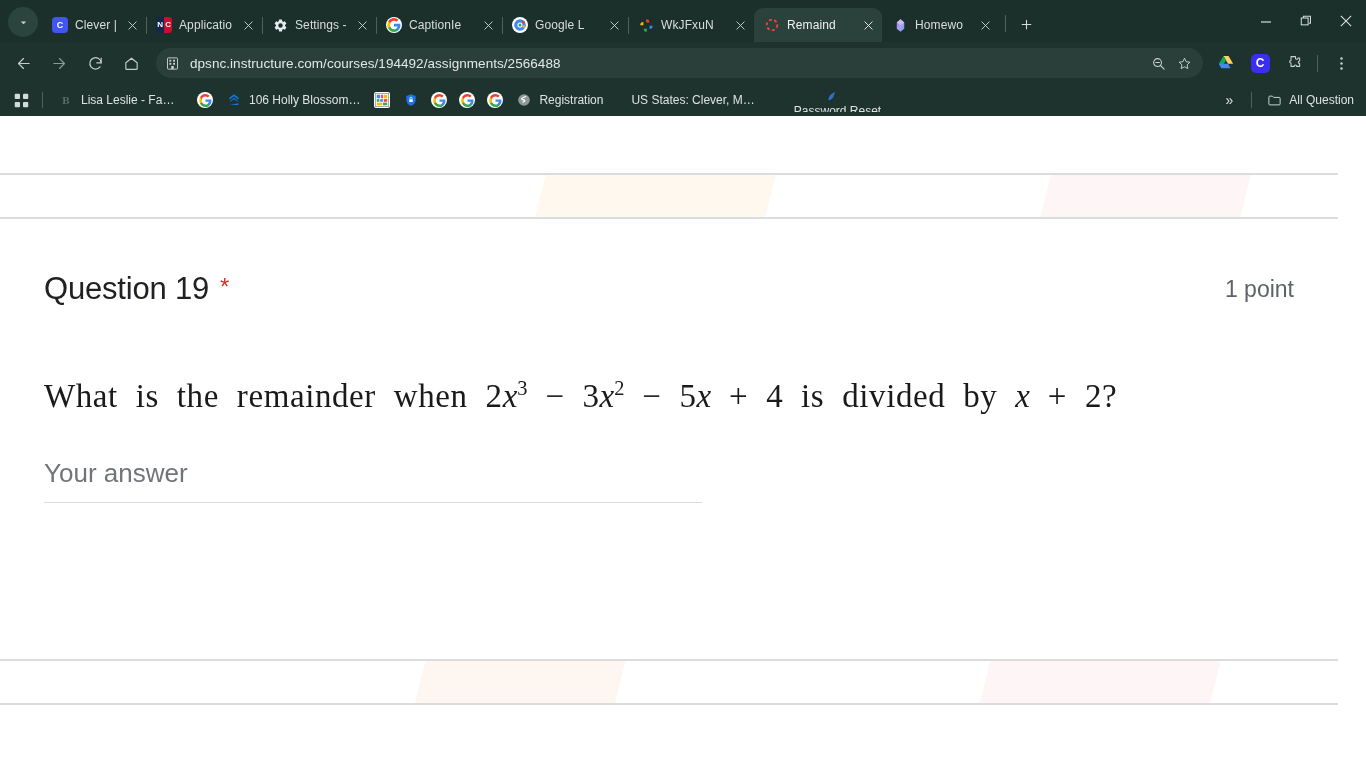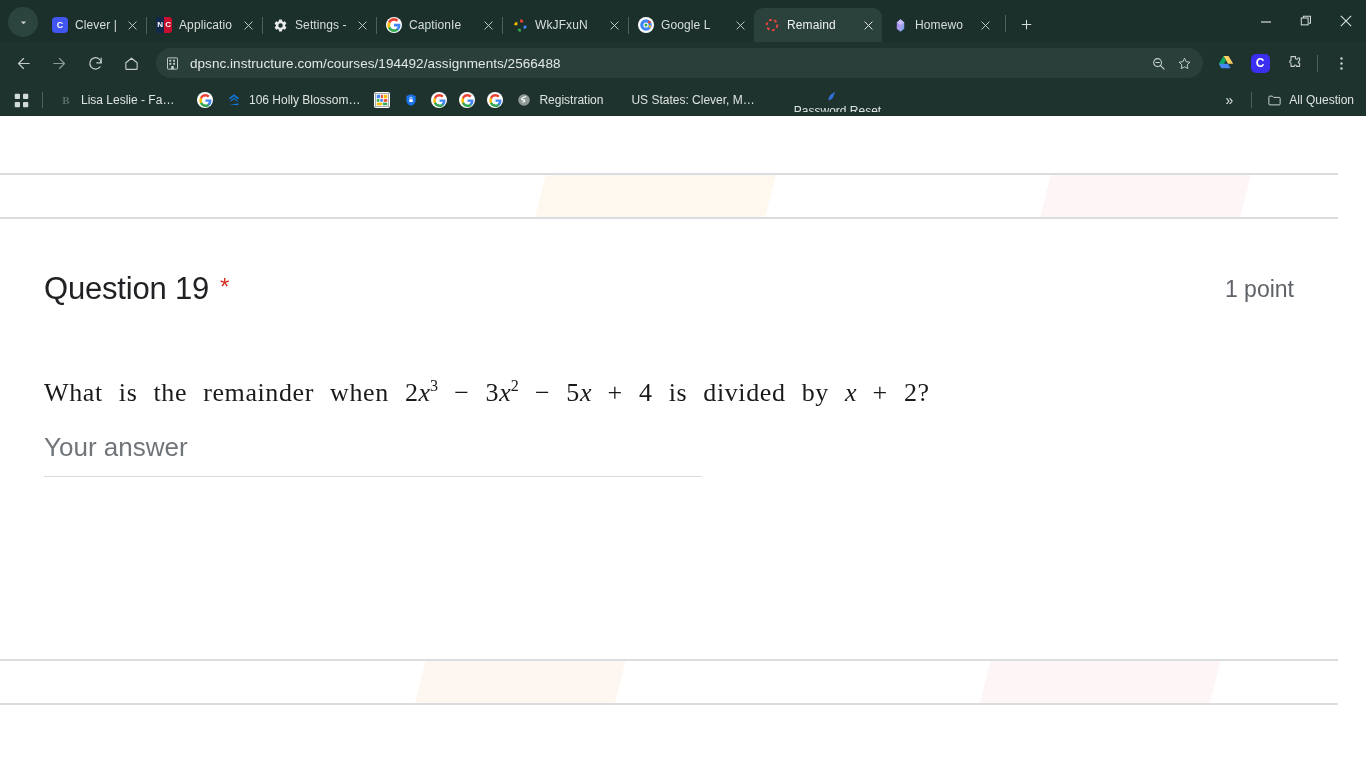--- a/index.html
+++ b/index.html
@@ -302,39 +302,39 @@
     color: #5f6368;
     font-size: 23px;
     line-height: 1;
     position: relative;
     top: 5px;
   }
 
   .qbody {
     margin-top: 73px;
     font-family: "Liberation Serif", serif;
-    font-size: 26px;
+    font-size: 33px;
     color: #1a1a1a;
     letter-spacing: .6px;
     white-space: nowrap;
   }
   .qbody .mathvar {
     font-style: italic;
     letter-spacing: 0;
   }
   .qbody sup {
     font-size: 0.62em;
     vertical-align: super;
     font-style: normal;
     letter-spacing: 0;
   }
   .qbody .sp { display: inline-block; width: 9px; }
 
   .answer {
-    margin-top: 24px;
+    margin-top: 43px;
     width: 658px;
   }
   .answer-input {
     font-size: 26px;
     color: #70757a;
     padding-bottom: 13px;
     border: none;
     border-bottom: 1px solid #dadce0;
     width: 100%;
     outline: none;
@@ -413,51 +413,51 @@
         <div class="tab-title">CaptionIe</div>
         <div class="tab-close">
           <svg viewBox="0 0 16 16">
               <path d="M1 1L15 15M15 1L1 15" stroke="#cfd8d5" stroke-width="1.6"></path>
             </svg>
         </div>
       </div>
 
       <div class="tab" style="width:126px">
         <div class="sep"></div>
+        <div class="favicon" style="background:#fff;border-radius:50%;">
+          <svg viewBox="0 0 24 24" style="width:14px;height:14px">
+            <circle cx="12" cy="12" r="10" fill="#4285F4"></circle>
+            <circle cx="12" cy="12" r="4.4" fill="#fff"></circle>
+            <circle cx="12" cy="12" r="2.6" fill="#34A853"></circle>
+            <circle cx="17.6" cy="7" r="2.5" fill="#EA4335"></circle>
+            <circle cx="18.5" cy="14.5" r="2" fill="#FBBC04"></circle>
+          </svg>
+        </div>
+        <div class="tab-title">Google L</div>
+        <div class="tab-close">
+          <svg viewBox="0 0 16 16">
+              <path d="M1 1L15 15M15 1L1 15" stroke="#cfd8d5" stroke-width="1.6"></path>
+            </svg>
+        </div>
+      </div>
+
+      <div class="tab" style="width:126px">
+        <div class="sep"></div>
         <div class="favicon">
           <svg viewBox="0 0 24 24" style="width:15px;height:15px">
             <path fill="#FBBC04" d="M6.5 11.5H2a5 5 0 015-5v5z"></path>
             <path fill="#EA4335" d="M11.5 6.5V2a5 5 0 015 5h-5z"></path>
             <path fill="#4285F4" d="M17.5 12.5H22a5 5 0 01-5 5v-5z"></path>
             <path fill="#34A853" d="M12.5 17.5V22a5 5 0 01-5-5h5z"></path>
             <path fill="#FBBC04" d="M11.5 11.5H6.5a5 5 0 015-5v5z" opacity=".0"></path>
             <path fill="#EA4335" d="M12 12l-5.5-.5A5 5 0 0112 6.5V12z" opacity="0"></path>
             <path fill="#FBBC04" d="M11.5 12H2v-.5h9.5z" opacity="0"></path>
           </svg>
         </div>
         <div class="tab-title">WkJFxuN</div>
-        <div class="tab-close">
-          <svg viewBox="0 0 16 16">
-              <path d="M1 1L15 15M15 1L1 15" stroke="#cfd8d5" stroke-width="1.6"></path>
-            </svg>
-        </div>
-      </div>
-
-      <div class="tab" style="width:126px">
-        <div class="sep"></div>
-        <div class="favicon" style="background:#fff;border-radius:50%;">
-          <svg viewBox="0 0 24 24" style="width:14px;height:14px">
-            <circle cx="12" cy="12" r="10" fill="#4285F4"></circle>
-            <circle cx="12" cy="12" r="4.4" fill="#fff"></circle>
-            <circle cx="12" cy="12" r="2.6" fill="#34A853"></circle>
-            <circle cx="17.6" cy="7" r="2.5" fill="#EA4335"></circle>
-            <circle cx="18.5" cy="14.5" r="2" fill="#FBBC04"></circle>
-          </svg>
-        </div>
-        <div class="tab-title">Google L</div>
         <div class="tab-close">
           <svg viewBox="0 0 16 16">
               <path d="M1 1L15 15M15 1L1 15" stroke="#cfd8d5" stroke-width="1.6"></path>
             </svg>
         </div>
       </div>
 
       <div class="tab active" style="width:128px">
         <div class="favicon">
           <svg viewBox="0 0 24 24" style="width:14px;height:14px">

